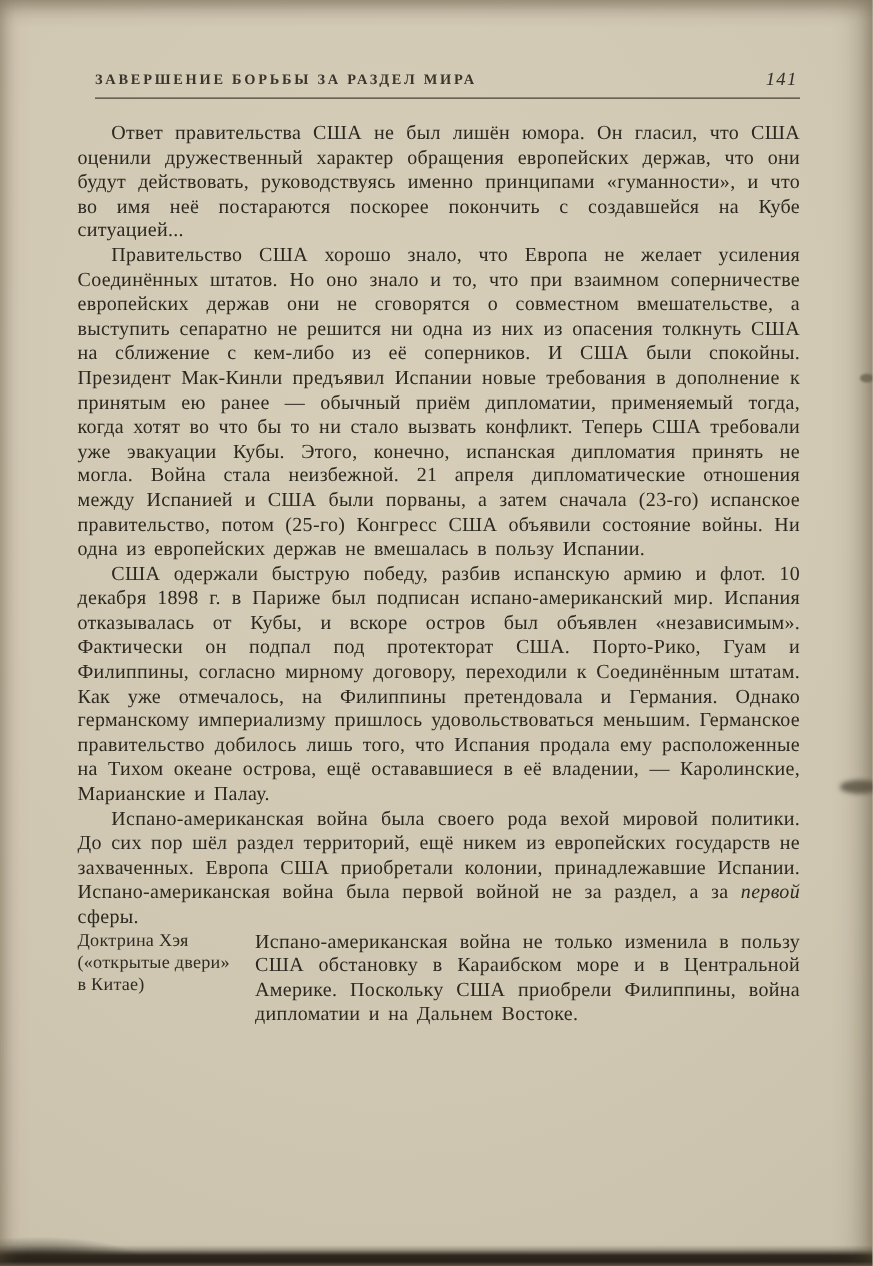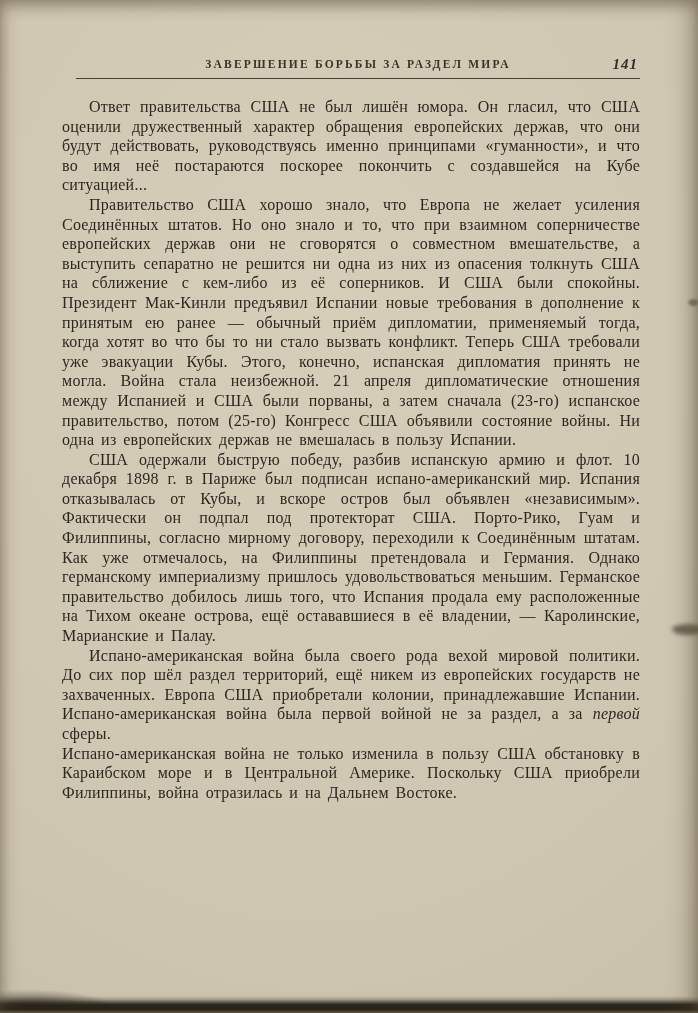--- a/index.html
+++ b/index.html
@@ -18,32 +18,32 @@
   .scan-vignette {
     position: absolute; inset: 0; pointer-events: none;
     box-shadow:
       inset 0 6px 14px rgba(90,78,55,.35),
       inset 0 -4px 10px rgba(90,78,55,.25),
       inset -12px 0 20px rgba(90,78,55,.30),
       inset 8px 0 16px rgba(120,108,82,.18);
   }
   .running-head-row {
     position: absolute; left: 76px; right: 58px; top: 54px;
-    text-align: center;
+    text-align: left;
     border-bottom: 1.5px solid #474134;
     padding-bottom: 6px;
   }
   .running-head-title {
     font-size: 11.5px; font-weight: bold;
     letter-spacing: 2.2px; color: #3a352b;
     white-space: nowrap;
   }
   .page-number {
     position: absolute; right: 2px; bottom: 5px;
-    font-size: 15px; font-weight: bold; font-style: italic;
+    font-size: 15px; font-weight: normal; font-style: italic;
     color: #33302a; letter-spacing: 1px;
   }
   .body-text {
     position: absolute; left: 62px; right: 58px; top: 97px;
     text-align: justify;
     font-size: 16px; line-height: 19.6px;
     color: #2b2820;
     word-spacing: 2.5px; letter-spacing: 0.25px;
   }
   .body-text p { margin: 0; text-indent: 27px; }
@@ -85,21 +85,22 @@
     <span class="page-number">141</span>
   </header>
 
   <main class="body-text">
     <p>Ответ правительства США не был лишён юмора. Он гласил, что США оценили дружественный характер обращения европейских держав, что они будут действовать, руководствуясь именно принципами «гуманности», и что во имя неё постараются поскорее покончить с создавшейся на Кубе ситуацией...</p>
     <p>Правительство США хорошо знало, что Европа не желает усиления Соединённых штатов. Но оно знало и то, что при взаимном соперничестве европейских держав они не сговорятся о совместном вмешательстве, а выступить сепаратно не решится ни одна из них из опасения толкнуть США на сближение с кем-либо из её соперников. И США были спокойны. Президент Мак-Кинли предъявил Испании новые требования в дополнение к принятым ею ранее — обычный приём дипломатии, применяемый тогда, когда хотят во что бы то ни стало вызвать конфликт. Теперь США требовали уже эвакуации Кубы. Этого, конечно, испанская дипломатия принять не могла. Война стала неизбежной. 21 апреля дипломатические отношения между Испанией и США были порваны, а затем сначала (23-го) испанское правительство, потом (25-го) Конгресс США объявили состояние войны. Ни одна из европейских держав не вмешалась в пользу Испании.</p>
     <p>США одержали быструю победу, разбив испанскую армию и флот. 10 декабря 1898 г. в Париже был подписан испано-американский мир. Испания отказывалась от Кубы, и вскоре остров был объявлен «независимым». Фактически он подпал под протекторат США. Порто-Рико, Гуам и Филиппины, согласно мирному договору, переходили к Соединённым штатам. Как уже отмечалось, на Филиппины претендовала и Германия. Однако германскому империализму пришлось удовольствоваться меньшим. Германское правительство добилось лишь того, что Испания продала ему расположенные на Тихом океане острова, ещё остававшиеся в её владении, — Каролинские, Марианские и Палау.</p>
     <p><span>Испано-американская война была своего рода вехой мировой политики. До сих пор шёл раздел территорий, ещё никем из европейских государств не захваченных. Европа США приобретали колонии, принадлежавшие Испании. Испано-американская война была первой войной не за раздел, а за </span><span class="emph">первой</span><span> сферы.</span></p>
 
     <div class="para-with-sidenote">
-      <p class="beside">Испано-американская война не только изменила в пользу США обстановку в Караибском море и в Центральной Америке. Поскольку США приобрели Филиппины, война отразилась и на Дальнем Востоке.</p>
+      <div class="sidenote">Доктрина Хэя («открытые двери» в Китае)</div>
+      <p class="beside">Испано-американская война не только изменила в пользу США обстановку в Караибском море и в Центральной Америке. Поскольку США приобрели Филиппины, война дипломатии и на Дальнем Востоке.</p>
     </div>
 
   </main>
 
   <div class="smudge-small"></div>
   <div class="smudge-right"></div>
   <div class="corner-blob"></div>
   <div class="bottom-edge"></div>
   <div class="scan-vignette"></div>
 

